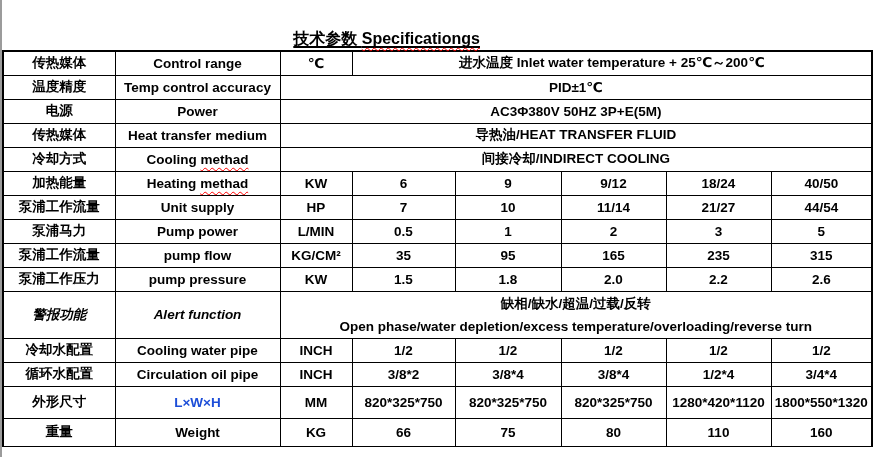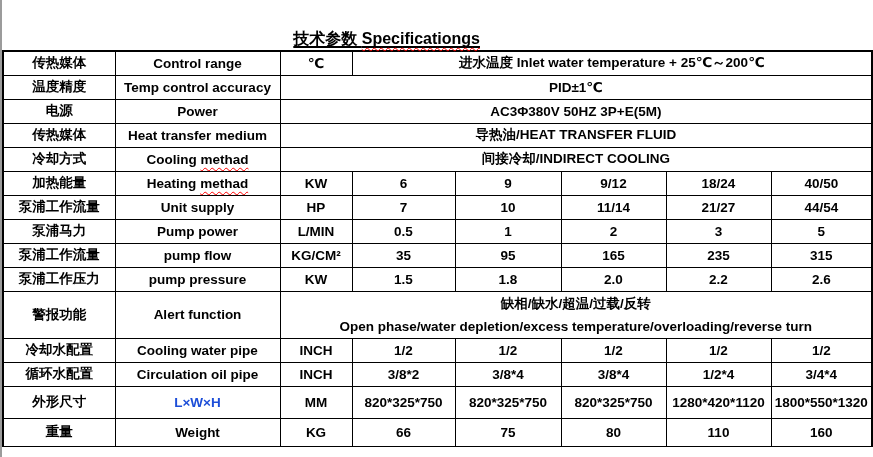--- a/index.html
+++ b/index.html
@@ -55,21 +55,21 @@
     font-size: 13.5px;
     font-weight: 600;
     white-space: nowrap;
     overflow: hidden;
   }
   tr.h-head  { height: 21px; }
   tr.h-std   { height: 24px; }
   tr.h-alert { height: 46px; }
   tr.h-dims  { height: 32px; padding-left: 8px; }
   tr.h-wt    { height: 28px; }
-  td.va-top { vertical-align: top; padding-top: 2px; line-height: 20px; }
+  td.va-top { vertical-align: top; padding-top: 2px; line-height: 20px; font-style: italic; }
   .alert-line { line-height: 23px; height: 23px; }
   .dim-en { color: #1d4ed8; font-weight: 600; }
 </style>
 </head>
 <body>
 
 <div class="page">
   <div class="edge-line"></div>
 
   <div class="title"><span>技术参数 </span><span class="sq">Specificationgs</span></div>

